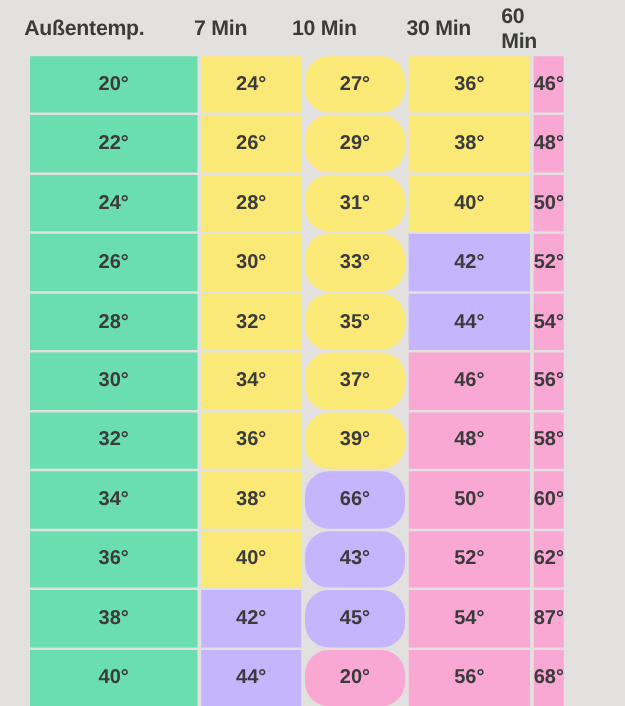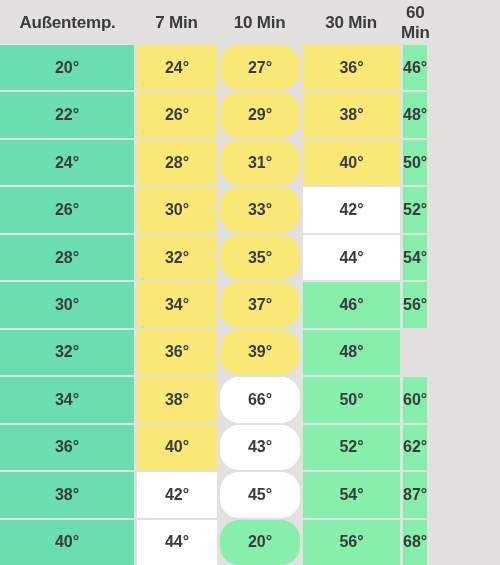--- a/index.html
+++ b/index.html
@@ -14,21 +14,20 @@
     overflow: hidden;
   }
 
   #table-wrap {
     width: 420px;
     height: 565px;
     box-sizing: border-box;
     display: flex;
     flex-direction: column;
     background: #e3e1df;
-    text-align: center;
   }
 
   
   .header-row {
     display: flex;
     height: 45px;
     flex: 0 0 45px;
     background: #e3e1df;
   }
   .header-cell {
@@ -52,41 +51,42 @@
     flex: 1 1 auto;
     display: flex;
     flex-direction: column;
     gap: 2px;
   }
   .data-row {
     display: flex;
     flex: 1 1 0;
     gap: 3px;
     min-height: 0;
+    margin-left: 24px;
   }
   .data-cell {
     display: flex;
     align-items: center;
     justify-content: center;
     font-size: 16px;
     font-weight: bold;
     color: #3b3b3b;
     box-sizing: border-box;
     min-height: 0;
   }
   .data-cell.col-0 { flex: 0 0 134px; }
   .data-cell.col-1 { flex: 0 0 80px; }
   .data-cell.col-2 { flex: 0 0 80px; border-radius: 19px; }
   .data-cell.col-3 { flex: 0 0 97px; }
   .data-cell.col-4 { flex: 1 1 auto; }
 
   .lvl-green  { background: #6bdeb0; }
   .lvl-yellow { background: #fae877; }
-  .lvl-orange { background: #ffffff; }
-  .lvl-red    { background: #86efac; }
+  .lvl-orange { background: #c4b5fd; }
+  .lvl-red    { background: #f9a8d4; }
 </style>
 </head>
 <body>
 
 <div id="table-wrap">
 
   <div class="header-row">
     <div class="header-cell col-0">Außentemp.</div>
     <div class="header-cell col-1">7 Min</div>
     <div class="header-cell col-2">10 Min</div>
@@ -135,20 +135,21 @@
         <div class="data-cell col-1 lvl-yellow">34°</div>
         <div class="data-cell col-2 lvl-yellow">37°</div>
         <div class="data-cell col-3 lvl-red">46°</div>
         <div class="data-cell col-4 lvl-red">56°</div>
       </div>
       <div class="data-row">
         <div class="data-cell col-0 lvl-green">32°</div>
         <div class="data-cell col-1 lvl-yellow">36°</div>
         <div class="data-cell col-2 lvl-yellow">39°</div>
         <div class="data-cell col-3 lvl-red">48°</div>
+        <div class="data-cell col-4 lvl-red">58°</div>
       </div>
       <div class="data-row">
         <div class="data-cell col-0 lvl-green">34°</div>
         <div class="data-cell col-1 lvl-yellow">38°</div>
         <div class="data-cell col-2 lvl-orange">66°</div>
         <div class="data-cell col-3 lvl-red">50°</div>
         <div class="data-cell col-4 lvl-red">60°</div>
       </div>
       <div class="data-row">
         <div class="data-cell col-0 lvl-green">36°</div>

